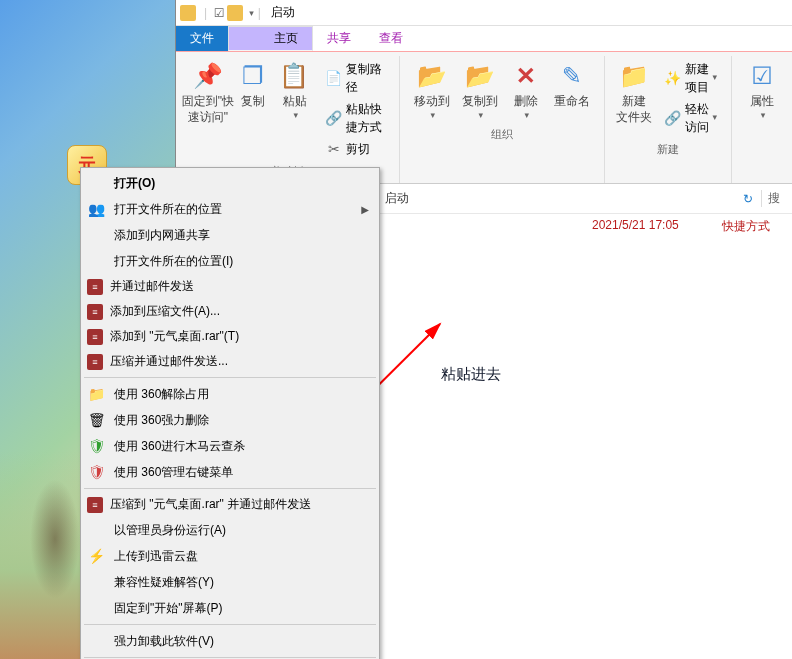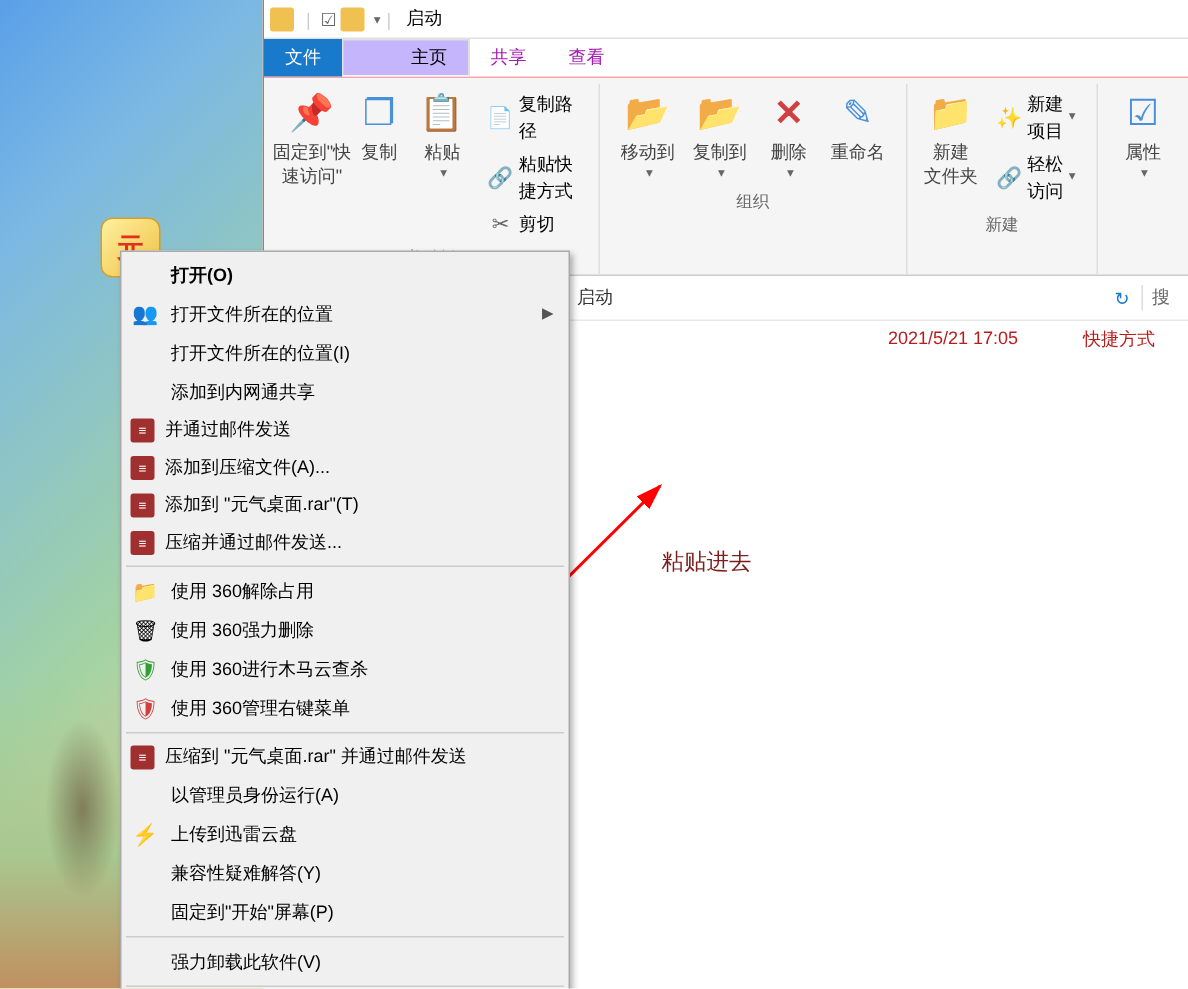--- a/index.html
+++ b/index.html
@@ -126,21 +126,21 @@
     .menu-arrow { font-size: 10px; color: #555; }
     .menu-sep { height: 1px; background: #ccc; margin: 3px 1px; }
 
     .mic-rar { background: #a03030; color: #fff; font-size: 9px; border-radius: 2px; width: 16px; height: 16px; font-weight: bold; }
     .mic-gr { color: #30a030; }
     .mic-red { color: #d04040; }
     .mic-blue { color: #2060d0; }
     .mic-folder { color: #d0a040; }
 
     .annotation {
-      position: absolute; left: 441px; top: 365px; color: #7f1d1d; font-size: 15px;
+      position: absolute; left: 441px; top: 365px; color: #0f172a; font-size: 15px;
       font-weight: 500; z-index: 5;
     }
     .arrow-svg {
       position: absolute; left: 125px; top: 319px; width: 330px; height: 310px; z-index: 5;
       pointer-events: none;
     }
   </style>
 </head>
 <body>
 
@@ -292,25 +292,25 @@
       <span class="menu-icon"></span>
       <span class="menu-text" style="font-weight: bold;">打开(O)</span>
     </div>
     <div class="menu-item">
       <span class="menu-icon">👥</span>
       <span class="menu-text">打开文件所在的位置</span>
       <span class="menu-arrow">▶</span>
     </div>
     <div class="menu-item">
       <span class="menu-icon"></span>
+      <span class="menu-text">添加到内网通共享</span>
+    </div>
+    <div class="menu-item">
+      <span class="menu-icon"></span>
       <span class="menu-text">打开文件所在的位置(I)</span>
-    </div>
-    <div class="menu-item">
-      <span class="menu-icon"></span>
-      <span class="menu-text">添加到内网通共享</span>
     </div>
     <div class="menu-item">
       <span class="menu-icon mic-rar">≡</span>
       <span class="menu-text">并通过邮件发送</span>
     </div>
     <div class="menu-item">
       <span class="menu-icon mic-rar">≡</span>
       <span class="menu-text">添加到压缩文件(A)...</span>
     </div>
     <div class="menu-item">

